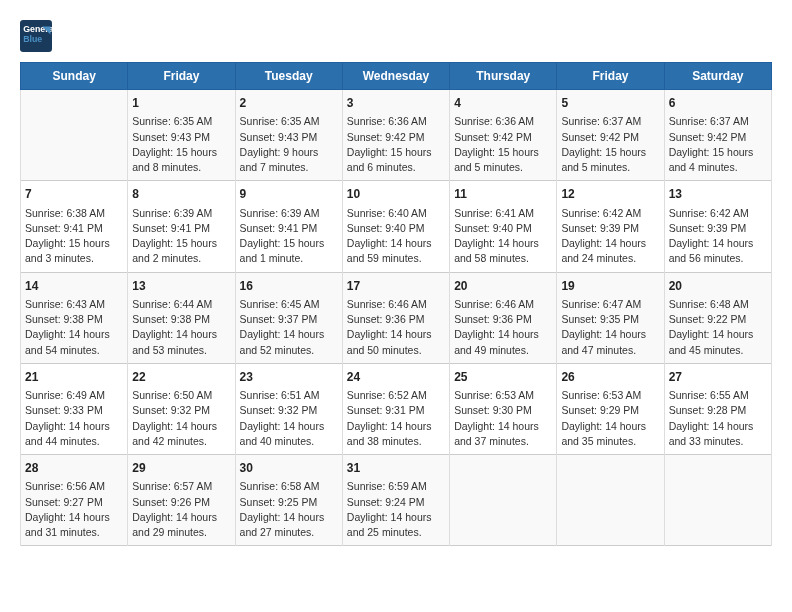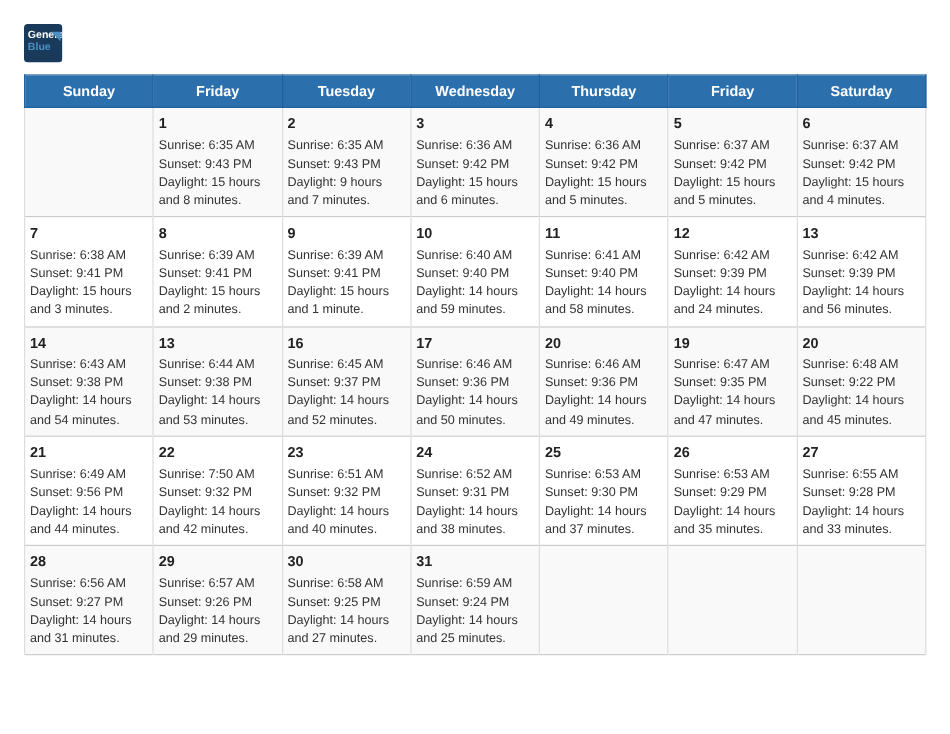--- a/index.html
+++ b/index.html
@@ -251,26 +251,26 @@
           <span class="day-num">20</span>
           <div class="cell-text">Sunrise: 6:48 AM</div>
           <div class="cell-text">Sunset: 9:22 PM</div>
           <div class="cell-text">Daylight: 14 hours and 45 minutes.</div>
         </td>
       </tr>
       <tr>
         <td>
           <span class="day-num">21</span>
           <div class="cell-text">Sunrise: 6:49 AM</div>
-          <div class="cell-text">Sunset: 9:56 PM</div>
+          <div class="cell-text">Sunset: 9:33 PM</div>
           <div class="cell-text">Daylight: 14 hours and 44 minutes.</div>
         </td>
         <td>
           <span class="day-num">22</span>
-          <div class="cell-text">Sunrise: 7:50 AM</div>
+          <div class="cell-text">Sunrise: 6:50 AM</div>
           <div class="cell-text">Sunset: 9:32 PM</div>
           <div class="cell-text">Daylight: 14 hours and 42 minutes.</div>
         </td>
         <td>
           <span class="day-num">23</span>
           <div class="cell-text">Sunrise: 6:51 AM</div>
           <div class="cell-text">Sunset: 9:32 PM</div>
           <div class="cell-text">Daylight: 14 hours and 40 minutes.</div>
         </td>
         <td>

